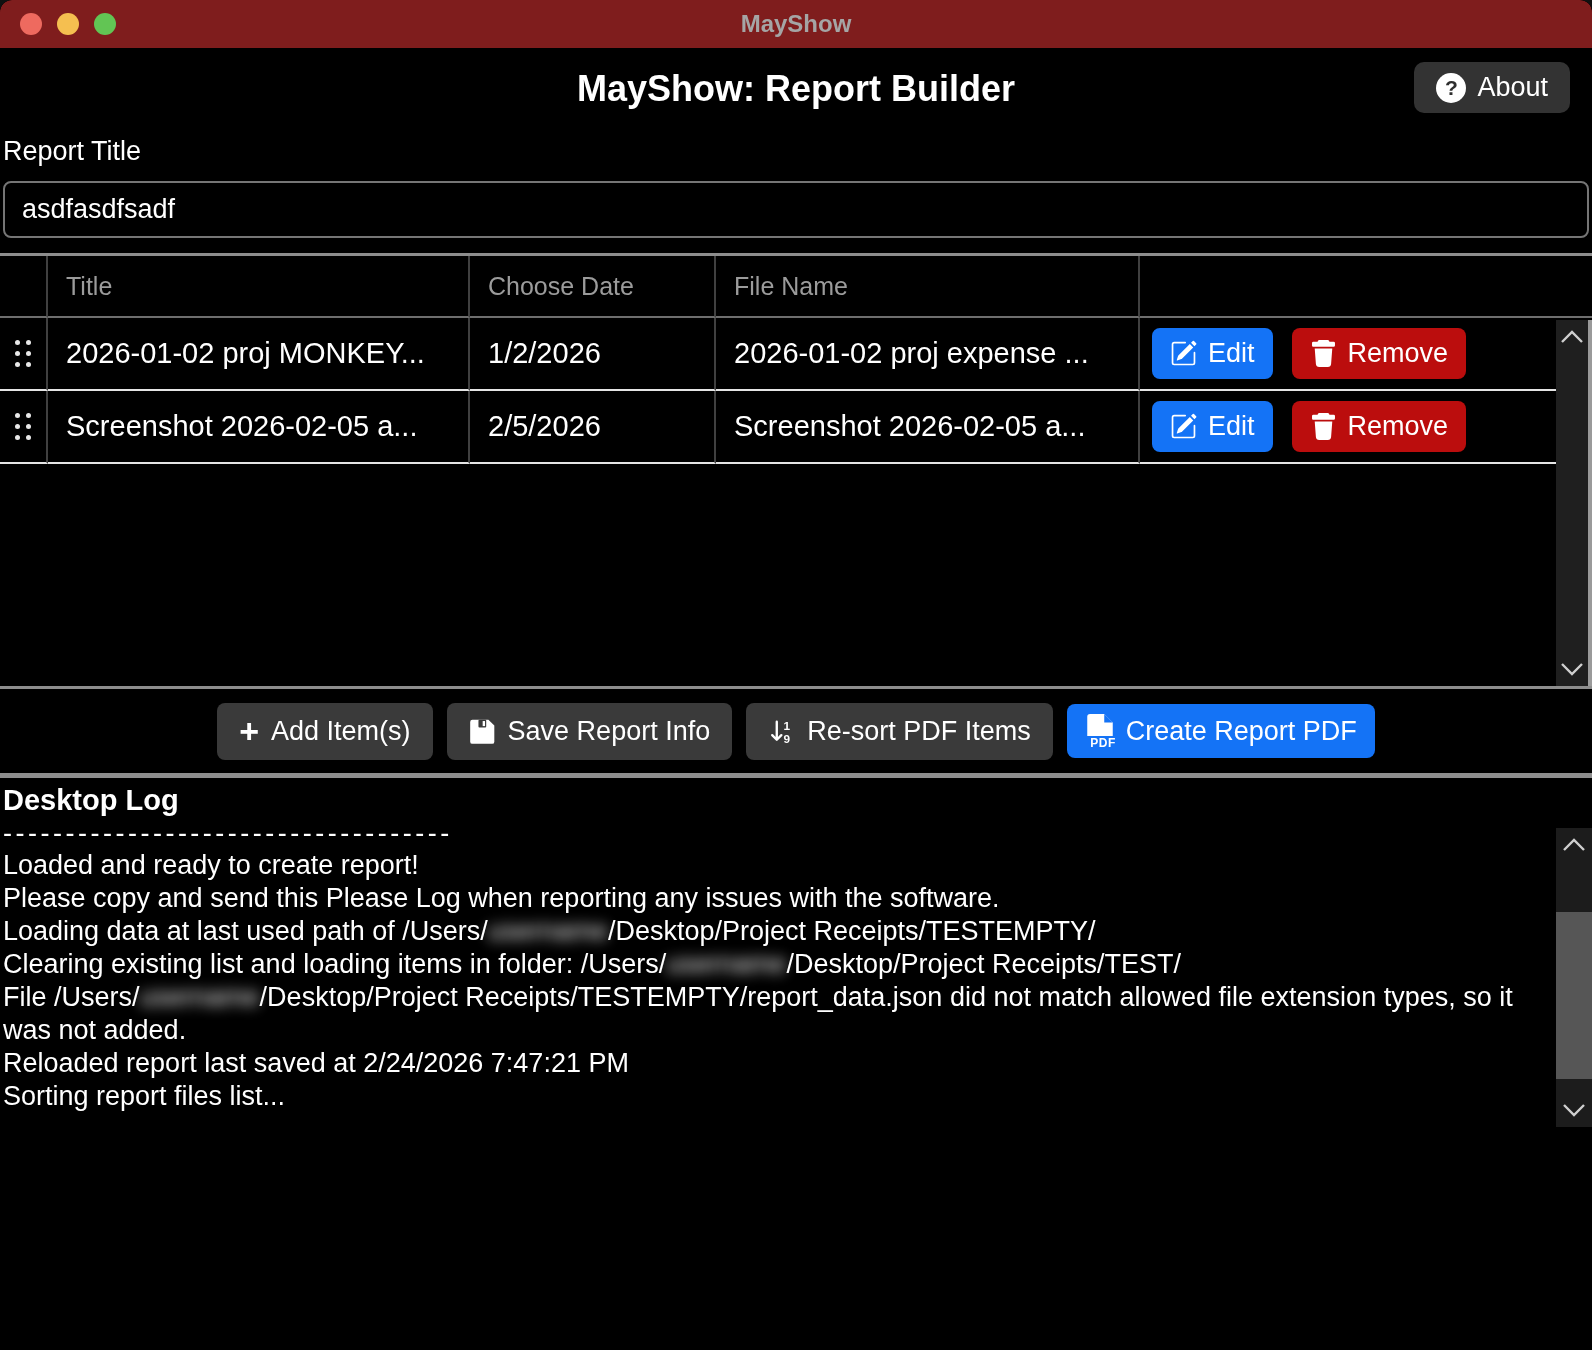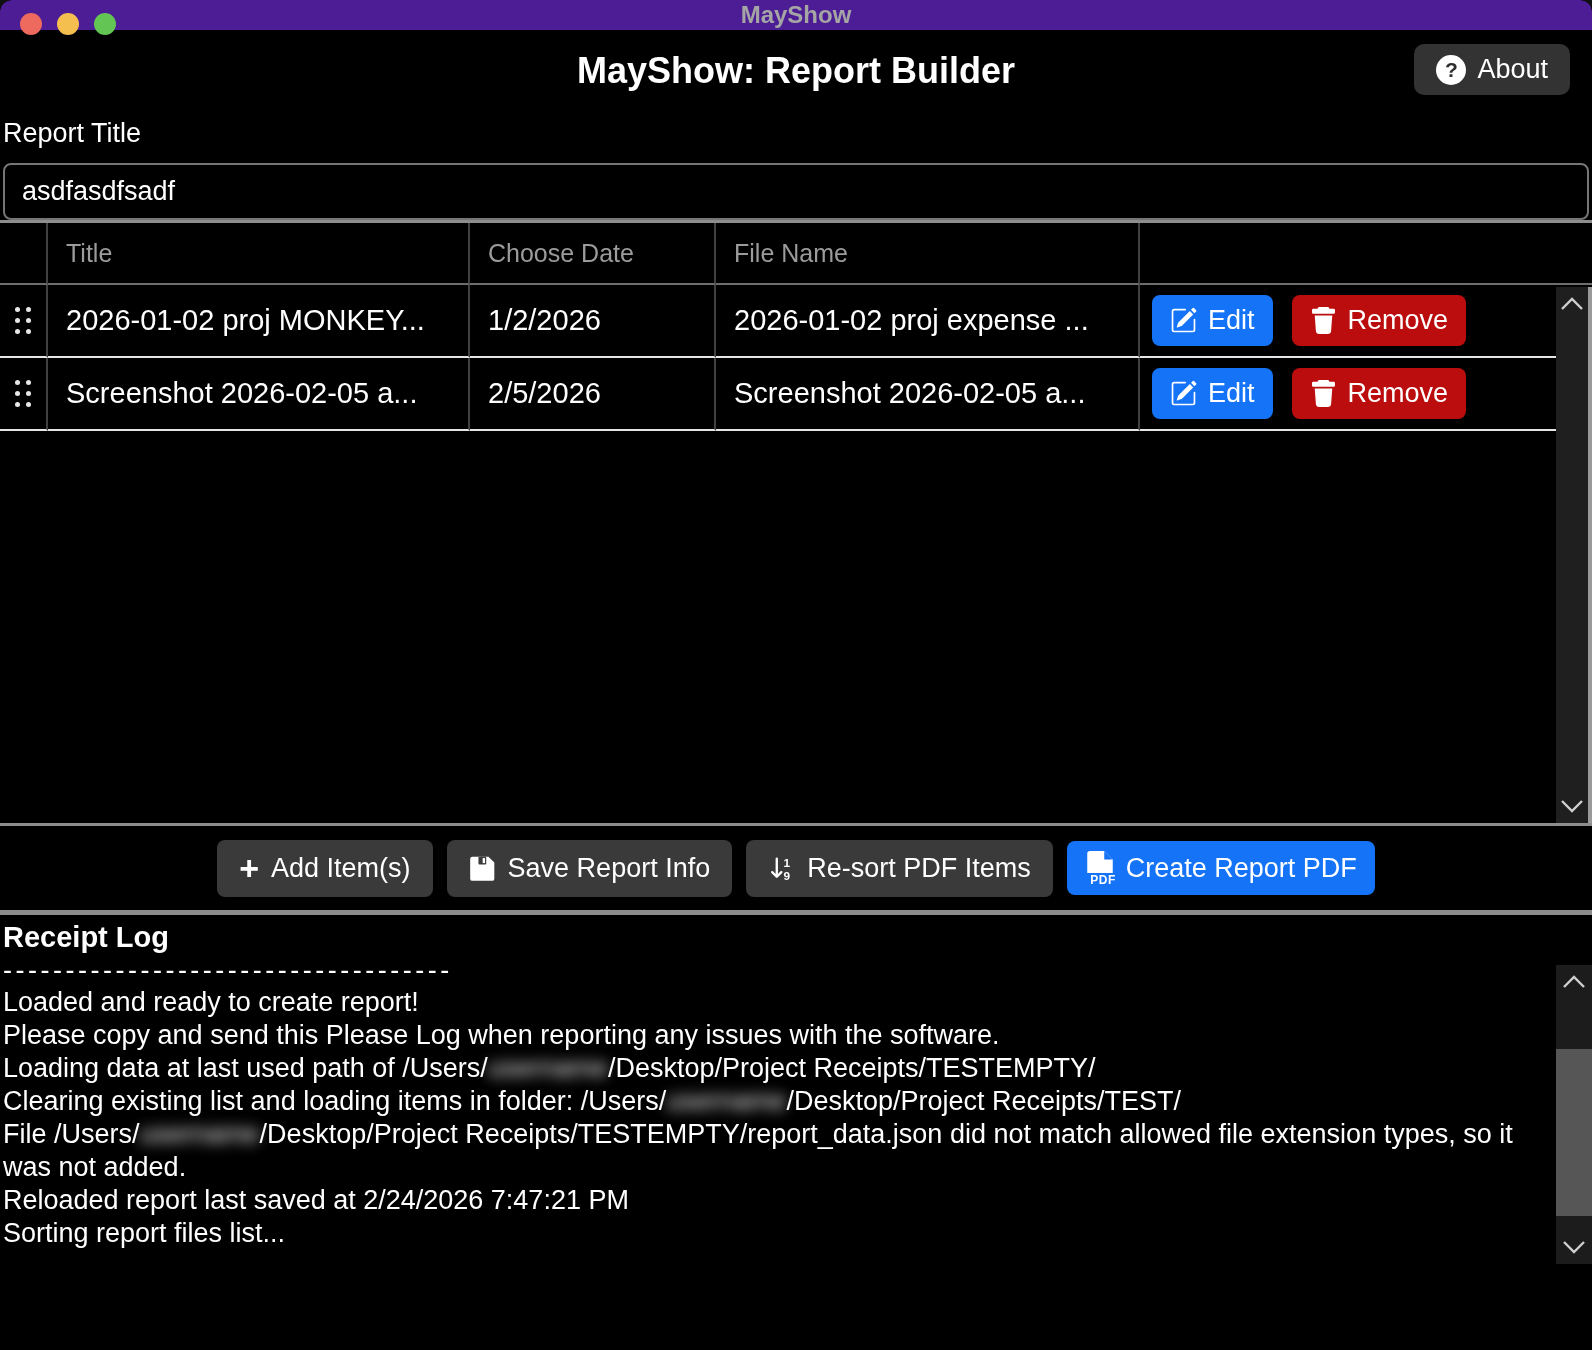--- a/index.html
+++ b/index.html
@@ -1,42 +1,42 @@
 <!DOCTYPE html>
 <html><head>
 <meta charset="utf-8">
 <style>
   * { margin:0; padding:0; box-sizing:border-box; }
   html,body { background:#111; }
   body { width:1592px; height:1350px; font-family:"Liberation Sans", sans-serif; color:#fff; overflow:hidden; }
   .window { width:1592px; height:1350px; background:#000; border-radius:12px 12px 0 0; overflow:hidden; position:relative; }
 
   
-  .titlebar { height:30px; background:#4c1d95; display:flex; align-items:center; justify-content:center; position:relative; border-radius:12px 12px 0 0; }
+  .titlebar { height:48px; background:#7f1d1d; display:flex; align-items:center; justify-content:center; position:relative; border-radius:12px 12px 0 0; }
   .lights { position:absolute; left:20px; top:0; height:48px; display:flex; align-items:center; gap:15px; }
   .light { width:22px; height:22px; border-radius:50%; }
   .light.red { background:#ee6a5f; } .light.yellow { background:#f5bf50; } .light.green { background:#62c554; }
   .titlebar-title { color:#a5a5a5; font-weight:bold; font-size:24px; }
 
   
   .header { position:relative; margin-top:12px; height:58px; }
   .page-title { text-align:center; font-size:36px; font-weight:bold; line-height:58px; }
   .about-btn { position:absolute; right:22px; top:2px; background:#333; border:none; color:#fff; font-size:27px; border-radius:10px; padding:10px 22px; display:flex; align-items:center; gap:11px; font-family:inherit; cursor:pointer; }
   .qcircle { width:30px; height:30px; border-radius:50%; background:#fff; color:#2e2e2e; font-weight:bold; font-size:21px; display:flex; align-items:center; justify-content:center; }
 
   
   .folder-row { display:flex; align-items:center; margin:8px 0 0 8px; gap:18px; }
   .btn-gray { background:#3a3a3a; border:none; color:#fff; font-size:27px; border-radius:8px; padding:13px 22px; font-family:inherit; cursor:pointer; display:inline-flex; align-items:center; gap:12px; }
   .path-text { font-size:27px; white-space:nowrap; }
 
   .field-label { font-size:27px; margin:18px 0 0 3px; }
   .title-input { display:block; width:1586px; margin:14px 0 0 3px; height:57px; background:#000; border:2px solid #757575; border-radius:8px; color:#fff; font-size:27px; padding:0 17px; font-family:inherit; }
 
   
-  .table-section { position:relative; height:606px; border-top:3px solid #8d8d8d; border-bottom:3px solid #8d8d8d; }
+  .table-section { position:relative; margin-top:15px; height:436px; border-top:3px solid #8d8d8d; border-bottom:3px solid #8d8d8d; }
   .trow { display:grid; grid-template-columns:48px 422px 246px 424px 1fr; }
   .trow.head { height:62px; color:#9b9b9b; font-size:25px; }
   .trow.data { height:73px; font-size:29px; }
   .tcell { display:flex; align-items:center; padding-left:18px; border-right:2px solid #404040; overflow:hidden; white-space:nowrap; }
   .tcell.last { border-right:none; padding-left:12px; }
   .trow.head .tcell { border-bottom:2px solid #6e6e6e; }
   .trow.data .tcell { border-bottom:2px solid #e5e5e5; }
   .dragcell { justify-content:center; padding-left:0; }
   .drag-handle { display:grid; grid-template-columns:5px 5px; grid-auto-rows:5px; gap:6px; cursor:grab; }
   .drag-handle i { background:#e8e8e8; border-radius:50%; width:5px; height:5px; }
@@ -205,21 +205,21 @@
           </svg>
         <span class="pdf-label">PDF</span>
       </span>
       <span>Create Report PDF</span>
     </button>
   </div>
 
   <div class="divider"></div>
 
   <div class="log">
-    <div class="log-heading">Receipt Log</div>
+    <div class="log-heading">Desktop Log</div>
     <div class="log-sep">------------------------------------</div>
     <div class="log-lines">
       <div class="log-line">Loaded and ready to create report!</div>
       <div class="log-line">Please copy and send this Please Log when reporting any issues with the software.</div>
       <div class="log-line"><span>Loading data at last used path of /Users/</span><span class="blur">username</span><span>/Desktop/Project Receipts/TESTEMPTY/</span></div>
       <div class="log-line"><span>Clearing existing list and loading items in folder: /Users/</span><span class="blur">username</span><span>/Desktop/Project Receipts/TEST/</span></div>
       <div class="log-line"><span>File /Users/</span><span class="blur">username</span><span>/Desktop/Project Receipts/TESTEMPTY/report_data.json did not match allowed file extension types, so it was not added.</span></div>
       <div class="log-line">Reloaded report last saved at 2/24/2026 7:47:21 PM</div>
       <div class="log-line">Sorting report files list...</div>
     </div>

